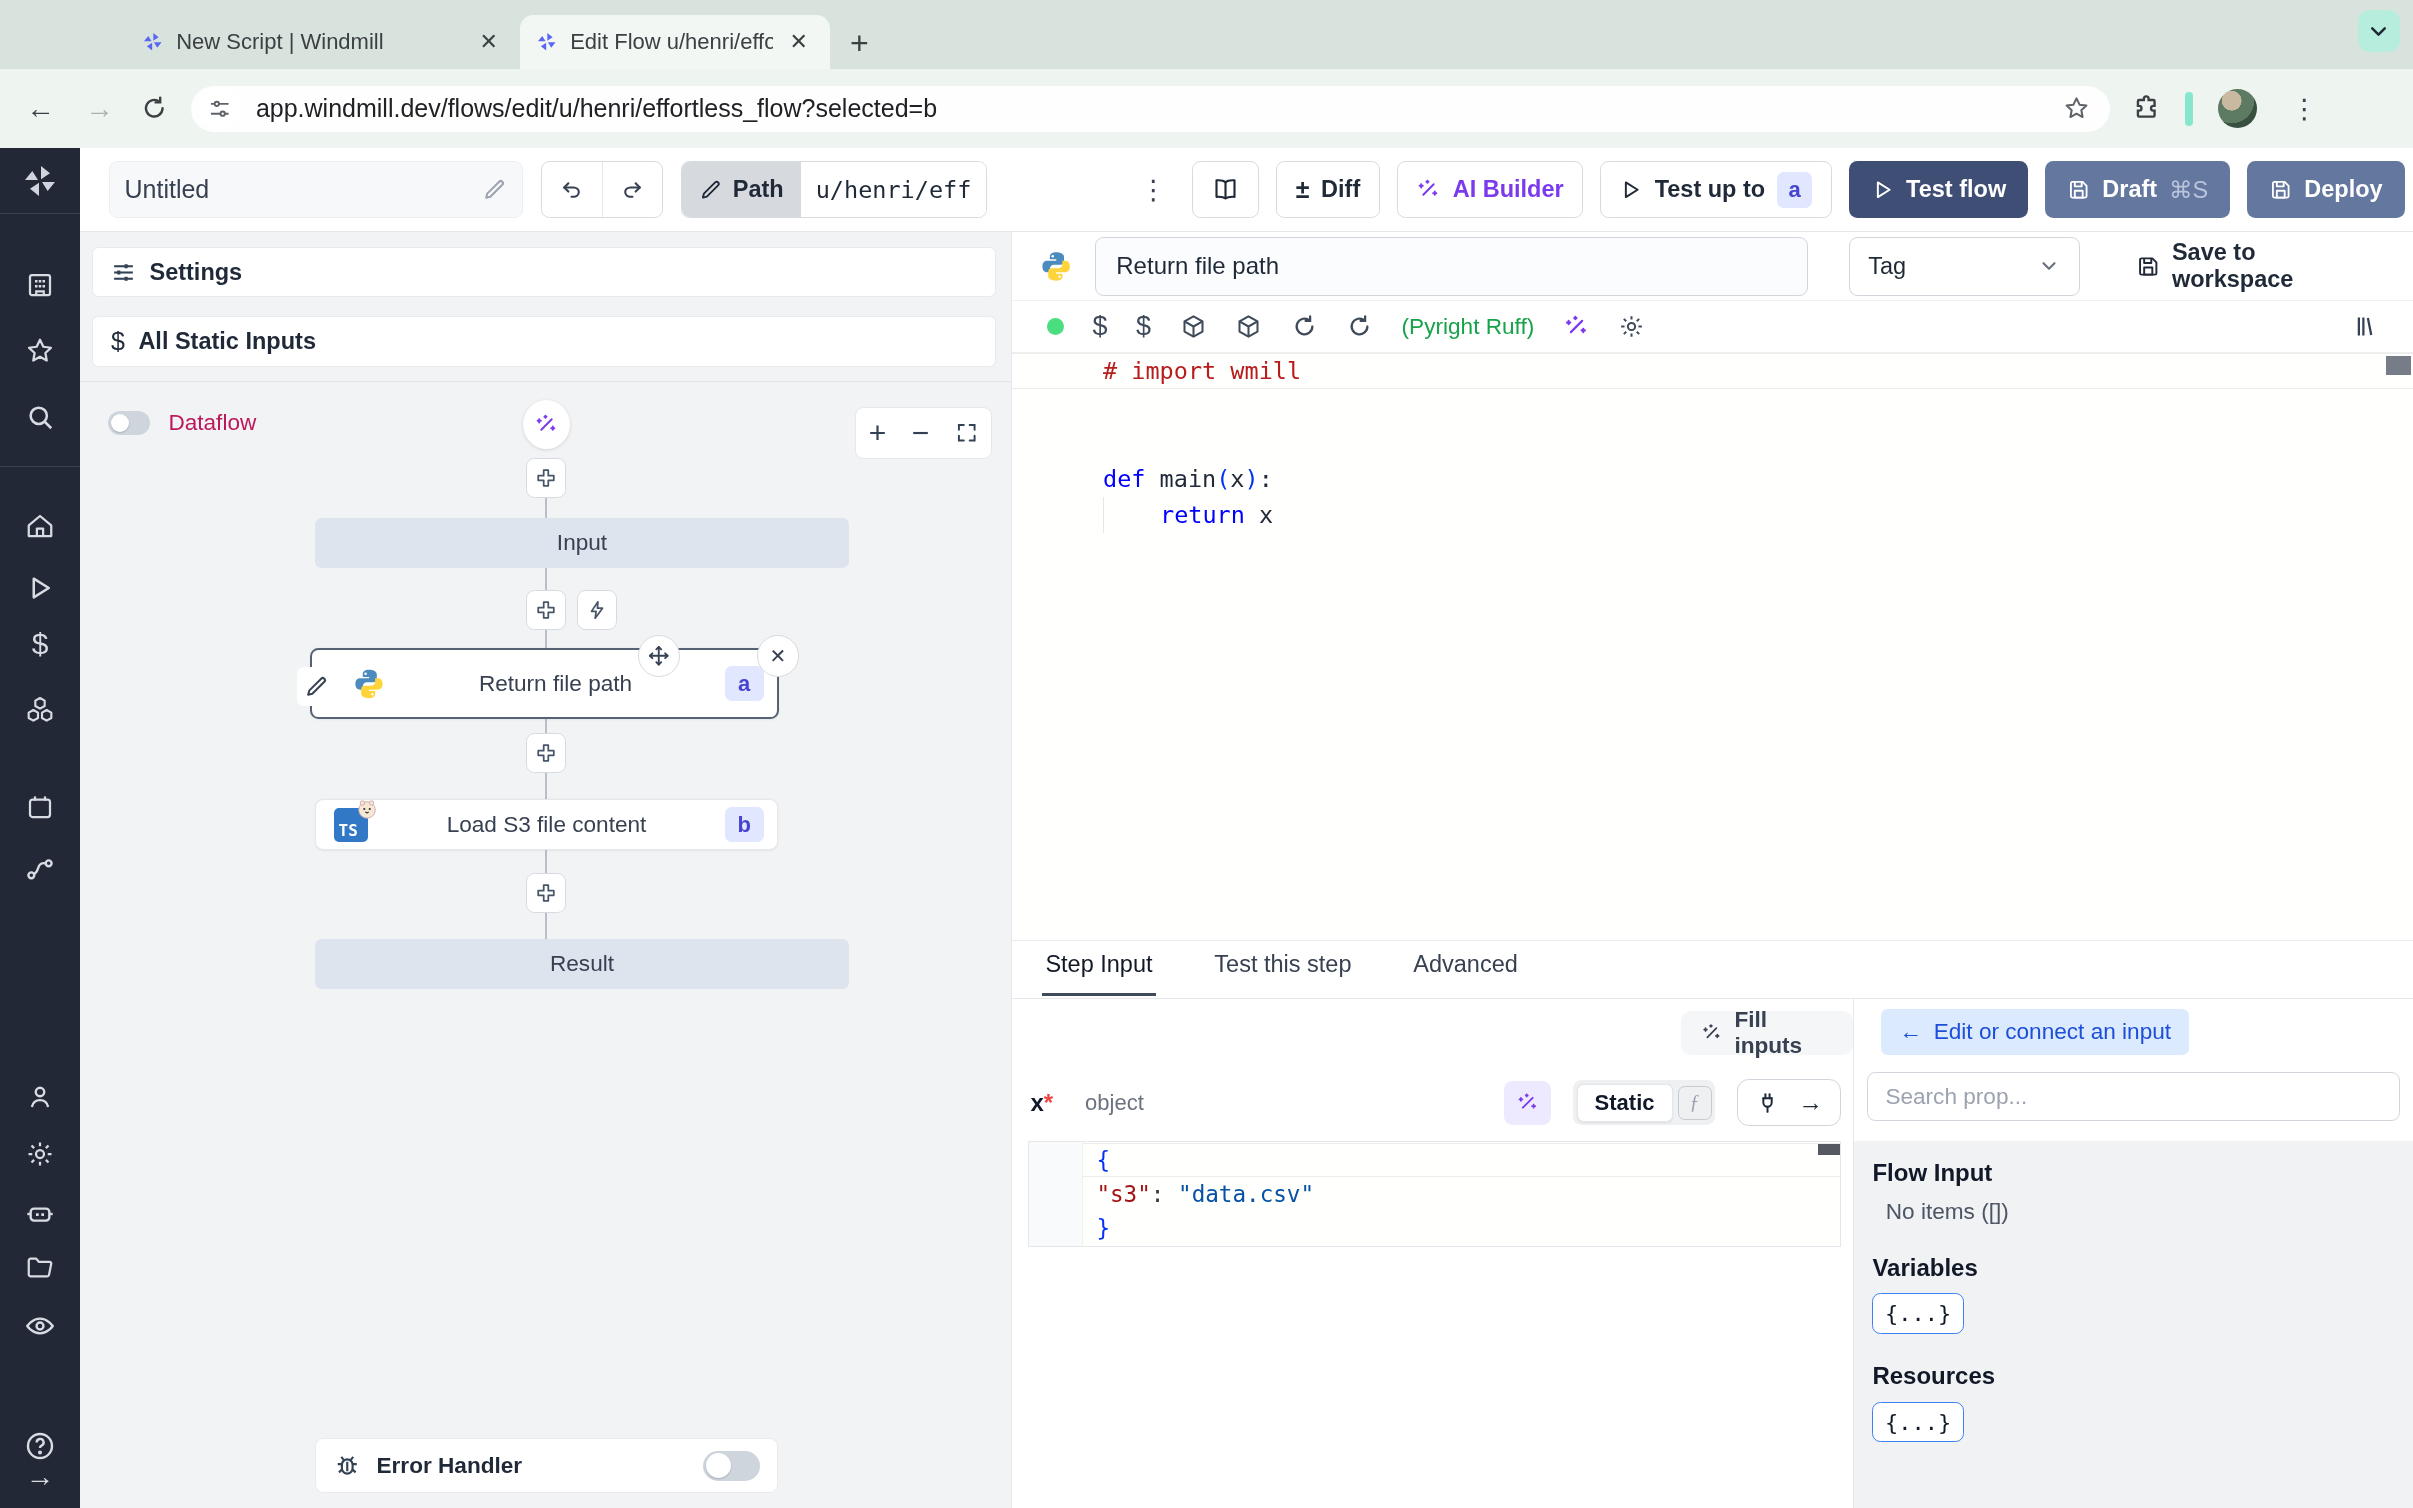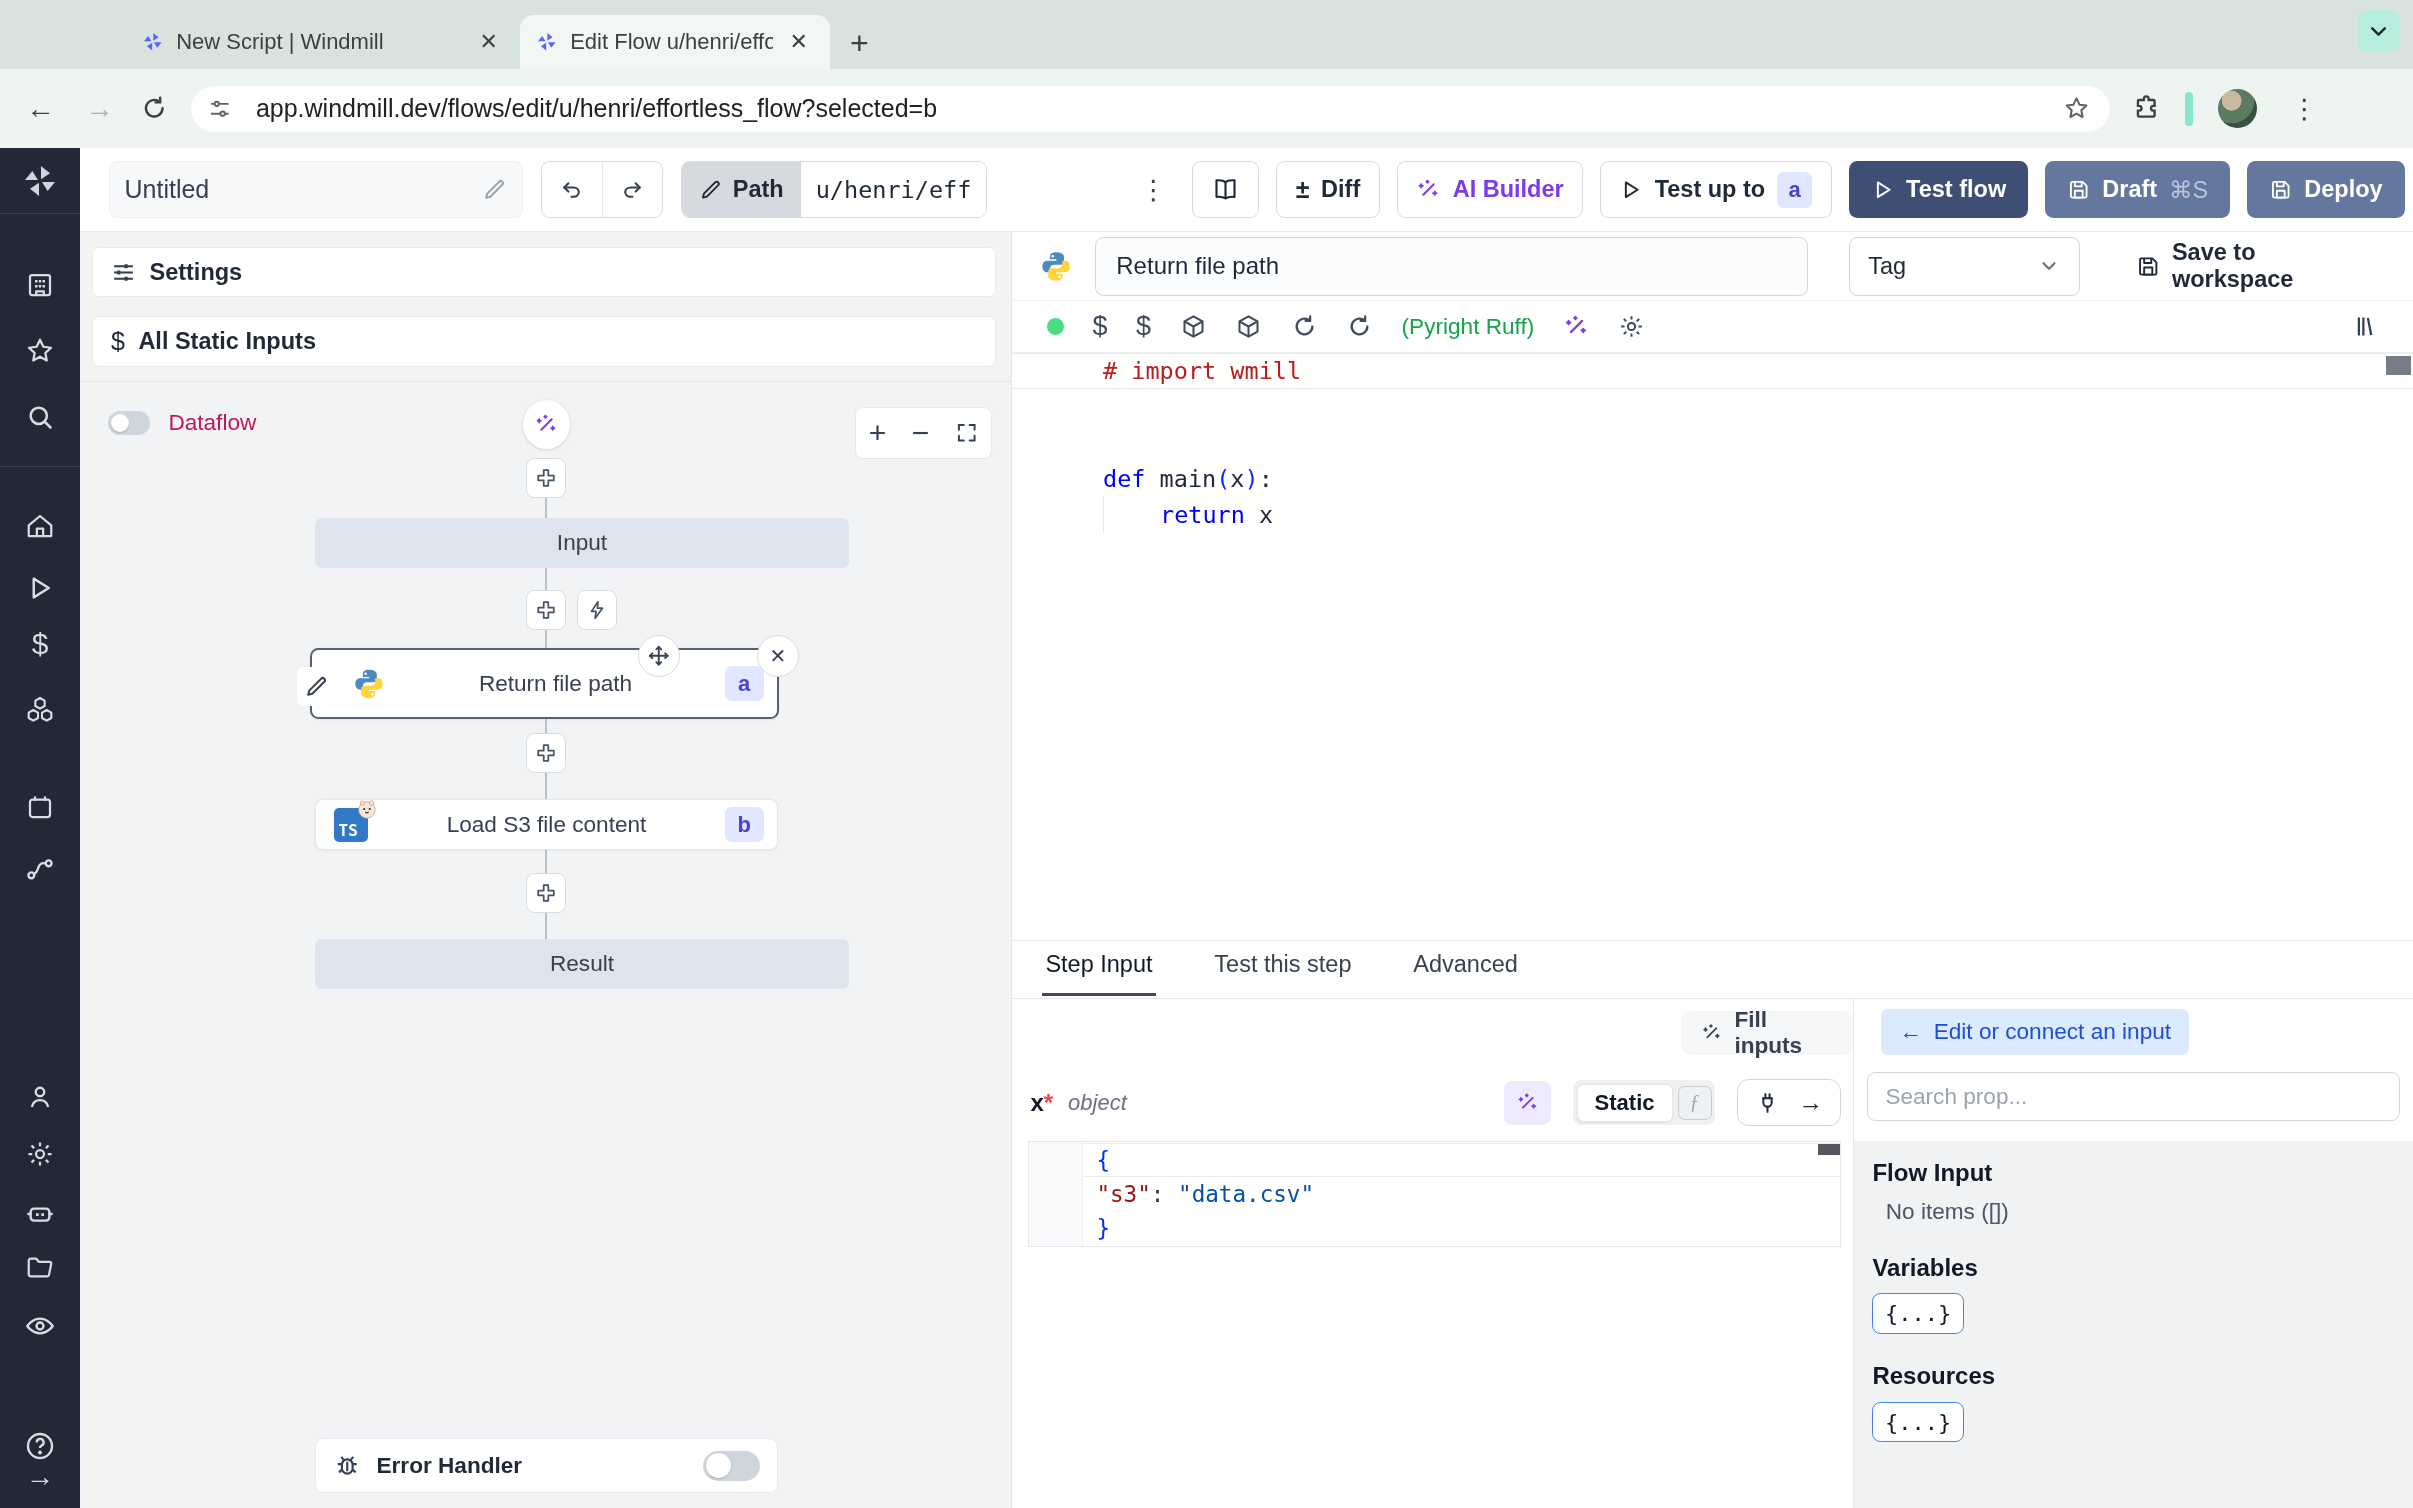--- a/index.html
+++ b/index.html
@@ -95,21 +95,21 @@
   .scrollthumb { position:absolute; right:1.7px; top:3.4px; width:25px; height:18.4px; background:#5f6673; opacity:.85; }
   .ed-tabs { height:59px; border-top:0.8px solid #e9ebee; border-bottom:0.8px solid #e5e7eb; display:flex; align-items:flex-end; gap:55px; padding:0 0 2px 30px; }
   .ed-tab { font-size:23.5px; color:#374151; padding:0 3.4px 15px; border-bottom:3.4px solid transparent; }
   .ed-tab.active { color:#111827; border-bottom-color:#3f4a5c; }
   .ed-bottom { flex:1; display:flex; min-height:0; }
   .pane-step { width:841px; flex:none; position:relative; }
   .fill-btn { position:absolute; left:669px; top:11.7px; height:44px; border-radius:10px; background:#f5f6f8; display:flex; align-items:center; gap:11.7px; padding:0 20px; font-size:22.6px; font-weight:700; color:#374151; }
   .arg-row { position:absolute; left:18.4px; top:80px; right:11.7px; height:47px; display:flex; align-items:center; }
   .arg-name { font-size:24px; font-weight:700; color:#111827; }
   .arg-req { color:#ef4444; font-weight:700; font-size:24px; }
-  .arg-type { font-style:italic; font-size:22px; color:#6b7280; margin-left:15px; }
+  .arg-type { font-size:22px; color:#6b7280; margin-left:32px; }
   .arg-ctrls { margin-left:auto; display:flex; align-items:center; gap:22px; }
   .wand-chip { width:47px; height:44px; border-radius:8.4px; background:#ede9fe; color:#7c3aed; display:flex; align-items:center; justify-content:center; }
   .seg { background:#eef0f2; border-radius:8.4px; display:flex; align-items:center; padding:3.4px; gap:5px; }
   .seg .on { background:#fff; border:0.8px solid #e5e7eb; box-shadow:0 0.8px 1.7px rgba(0,0,0,.08); border-radius:6.7px; padding:5px 17px; font-size:22px; font-weight:700; color:#111827; }
   .fx { width:34px; height:34px; border:1.7px solid #c6cbd2; border-radius:6.7px; color:#9ca3af; font-size:20px; font-style:italic; display:flex; align-items:center; justify-content:center; font-family:"Liberation Serif", serif; }
   .plug-group { height:47px; border:0.8px solid #d1d5db; border-radius:11.7px; background:#fff; display:flex; align-items:center; gap:18.4px; padding:0 17px; color:#1f2937; }
   .json-box { position:absolute; left:16px; top:142px; width:813px; height:106px; border:0.8px solid #e5e7eb; display:flex; background:#fffffe; }
   .json-gutter { width:54px; background:#f8fafc; border-right:0.8px solid #eef0f2; }
   .json-code { flex:1; position:relative; font-size:22.6px; padding-top:0.8px; }
   .jl { height:34px; display:flex; align-items:center; padding-left:13.4px; white-space:pre; }

